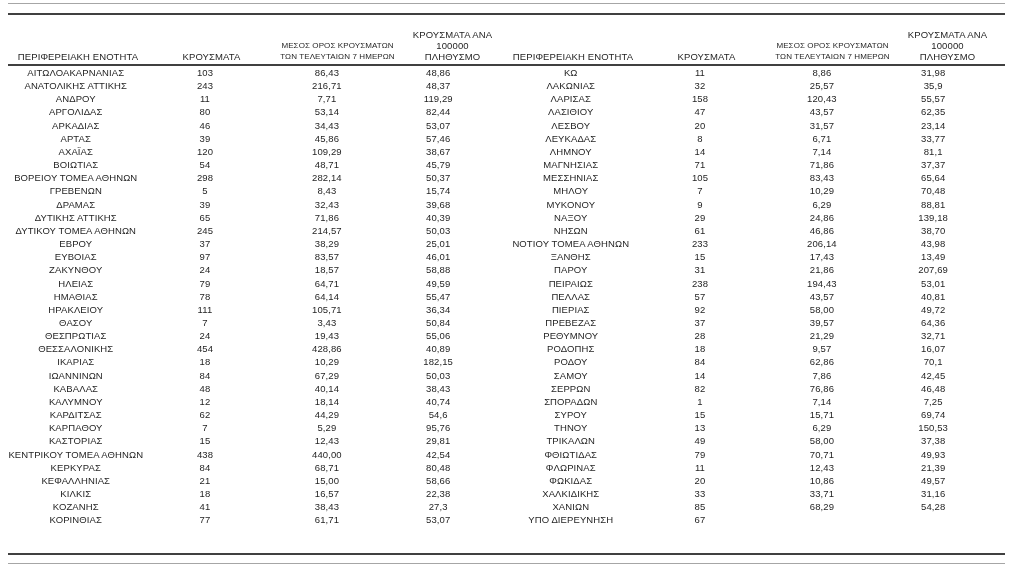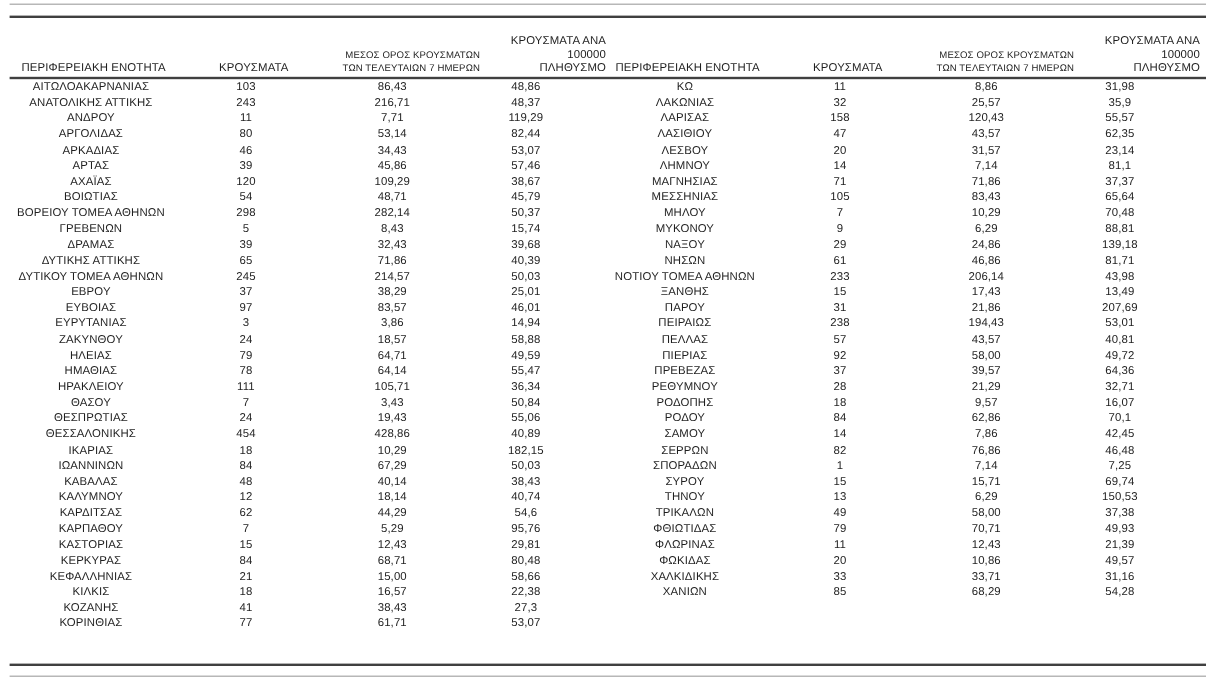--- a/index.html
+++ b/index.html
@@ -28,21 +28,21 @@
   .thead {
     position: absolute; top: 18px; left: 0; right: 0; height: 45px;
     display: flex; align-items: flex-end;
   }
   .th {
     text-align: center;
     font-size: 9.5px; line-height: 11px;
     letter-spacing: 0.1px;
     padding-bottom: 1px;
   }
-  .th .hline { display: block; text-align: right; }
+  .th .hline { display: block; }
   .th.small-font { font-size: 8px; line-height: 10.5px; }
 
   .tbody { position: absolute; top: 66px; left: 0; right: 16px; }
   .trow { display: flex; height: 13.16px; }
   .tcell {
     text-align: center;
     font-size: 9.5px; line-height: 13.16px;
     letter-spacing: 0.1px;
     white-space: nowrap; overflow: visible;
   }
@@ -161,26 +161,20 @@
           <div class="tcell c2">38,29</div>
           <div class="tcell c3">25,01</div>
         </div>
         <div class="trow">
           <div class="tcell c0">ΕΥΒΟΙΑΣ</div>
           <div class="tcell c1">97</div>
           <div class="tcell c2">83,57</div>
           <div class="tcell c3">46,01</div>
         </div>
         <div class="trow">
-          <div class="tcell c0">ΕΥΡΥΤΑΝΙΑΣ</div>
-          <div class="tcell c1">3</div>
-          <div class="tcell c2">3,86</div>
-          <div class="tcell c3">14,94</div>
-        </div>
-        <div class="trow">
           <div class="tcell c0">ΖΑΚΥΝΘΟΥ</div>
           <div class="tcell c1">24</div>
           <div class="tcell c2">18,57</div>
           <div class="tcell c3">58,88</div>
         </div>
         <div class="trow">
           <div class="tcell c0">ΗΛΕΙΑΣ</div>
           <div class="tcell c1">79</div>
           <div class="tcell c2">64,71</div>
           <div class="tcell c3">49,59</div>
@@ -249,20 +243,26 @@
           <div class="tcell c0">ΚΑΡΠΑΘΟΥ</div>
           <div class="tcell c1">7</div>
           <div class="tcell c2">5,29</div>
           <div class="tcell c3">95,76</div>
         </div>
         <div class="trow">
           <div class="tcell c0">ΚΑΣΤΟΡΙΑΣ</div>
           <div class="tcell c1">15</div>
           <div class="tcell c2">12,43</div>
           <div class="tcell c3">29,81</div>
+        </div>
+        <div class="trow">
+          <div class="tcell c0">ΚΕΝΤΡΙΚΟΥ ΤΟΜΕΑ ΑΘΗΝΩΝ</div>
+          <div class="tcell c1">438</div>
+          <div class="tcell c2">440,00</div>
+          <div class="tcell c3">42,54</div>
         </div>
         <div class="trow">
           <div class="tcell c0">ΚΕΡΚΥΡΑΣ</div>
           <div class="tcell c1">84</div>
           <div class="tcell c2">68,71</div>
           <div class="tcell c3">80,48</div>
         </div>
         <div class="trow">
           <div class="tcell c0">ΚΕΦΑΛΛΗΝΙΑΣ</div>
           <div class="tcell c1">21</div>
@@ -328,20 +328,26 @@
           <div class="tcell c2">43,57</div>
           <div class="tcell c3">62,35</div>
         </div>
         <div class="trow">
           <div class="tcell c0">ΛΕΣΒΟΥ</div>
           <div class="tcell c1">20</div>
           <div class="tcell c2">31,57</div>
           <div class="tcell c3">23,14</div>
         </div>
         <div class="trow">
+          <div class="tcell c0">ΛΕΥΚΑΔΑΣ</div>
+          <div class="tcell c1">8</div>
+          <div class="tcell c2">6,71</div>
+          <div class="tcell c3">33,77</div>
+        </div>
+        <div class="trow">
           <div class="tcell c0">ΛΗΜΝΟΥ</div>
           <div class="tcell c1">14</div>
           <div class="tcell c2">7,14</div>
           <div class="tcell c3">81,1</div>
         </div>
         <div class="trow">
           <div class="tcell c0">ΜΑΓΝΗΣΙΑΣ</div>
           <div class="tcell c1">71</div>
           <div class="tcell c2">71,86</div>
           <div class="tcell c3">37,37</div>
@@ -367,21 +373,21 @@
         <div class="trow">
           <div class="tcell c0">ΝΑΞΟΥ</div>
           <div class="tcell c1">29</div>
           <div class="tcell c2">24,86</div>
           <div class="tcell c3">139,18</div>
         </div>
         <div class="trow">
           <div class="tcell c0">ΝΗΣΩΝ</div>
           <div class="tcell c1">61</div>
           <div class="tcell c2">46,86</div>
-          <div class="tcell c3">81,71</div>
+          <div class="tcell c3">38,70</div>
         </div>
         <div class="trow">
           <div class="tcell c0">ΝΟΤΙΟΥ ΤΟΜΕΑ ΑΘΗΝΩΝ</div>
           <div class="tcell c1">233</div>
           <div class="tcell c2">206,14</div>
           <div class="tcell c3">43,98</div>
         </div>
         <div class="trow">
           <div class="tcell c0">ΞΑΝΘΗΣ</div>
           <div class="tcell c1">15</div>
@@ -495,16 +501,22 @@
           <div class="tcell c1">33</div>
           <div class="tcell c2">33,71</div>
           <div class="tcell c3">31,16</div>
         </div>
         <div class="trow">
           <div class="tcell c0">ΧΑΝΙΩΝ</div>
           <div class="tcell c1">85</div>
           <div class="tcell c2">68,29</div>
           <div class="tcell c3">54,28</div>
         </div>
+        <div class="trow">
+          <div class="tcell c0">ΥΠΟ ΔΙΕΡΕΥΝΗΣΗ</div>
+          <div class="tcell c1">67</div>
+          <div class="tcell c2"></div>
+          <div class="tcell c3"></div>
+        </div>
       </div>
   </section>
 
 </div>
 
 </body></html>

